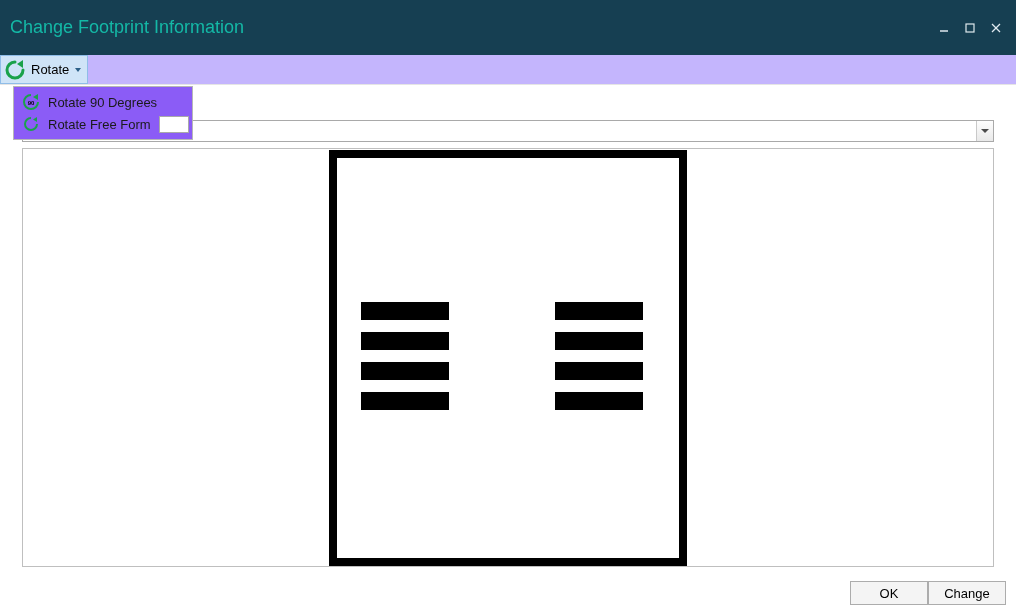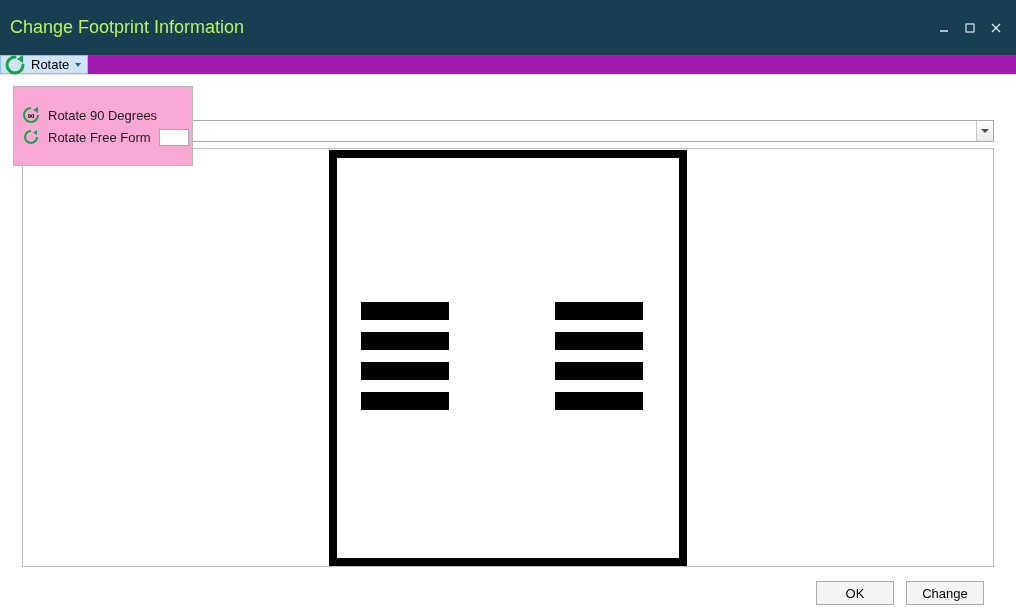--- a/index.html
+++ b/index.html
@@ -6,21 +6,21 @@
   html, body {
     margin: 0; padding: 0;
     width: 1016px; height: 615px;
     font-family: "Segoe UI", Tahoma, sans-serif;
     font-size: 13px;
     background: #ffffff;
     overflow: hidden;
   }
   .titlebar {
     background: #163f52;
-    color: #bef264;
+    color: #14b8a6;
     height: 55px;
     display: flex;
     align-items: center;
     padding: 0 10px;
     position: relative;
   }
   .title-text {
     font-size: 18px;
     font-weight: 400;
   }
@@ -32,23 +32,23 @@
     align-items: center;
     padding-right: 8px;
     gap: 2px;
   }
   .win-btn {
     width: 24px; height: 24px;
     display: flex; align-items: center; justify-content: center;
     font-size: 12px; color: #dfe9ef;
   }
   .toolbar {
-    background: #a21caf;
+    background: #c4b5fd;
     border-bottom: 1px solid #e5e5e5;
-    height: 20px;
+    height: 30px;
     display: flex;
     align-items: stretch;
   }
   .rotate-btn {
     display: inline-flex;
     align-items: center;
     background: #cfe4f7;
     border: 1px solid #8fbde8;
     height: 100%;
     padding: 0 6px 0 2px;
@@ -62,23 +62,23 @@
     width: 0; height: 0;
     border-left: 3px solid transparent;
     border-right: 3px solid transparent;
     border-top: 4px solid #2b5f87;
     margin-left: 2px;
   }
   .dropdown {
     position: absolute;
     top: 86px; left: 13px;
     width: 180px;
-    background: #f9a8d4;
+    background: #8b5cf6;
     border: 1px solid #b7b7b7;
-    padding: 17px 0;
+    padding: 4px 0;
     z-index: 10;
   }
   .dd-item {
     display: flex; align-items: center;
     height: 22px;
     padding: 0 8px;
     gap: 8px;
     white-space: nowrap;
     cursor: pointer;
   }
@@ -116,22 +116,22 @@
     bottom: 48px;
     border: 1px solid #bfbfbf;
     background: #ffffff;
     display: flex; align-items: center; justify-content: center;
   }
   .chip {
     position: relative;
   }
   .buttons {
     position: absolute;
-    right: 32px; bottom: 10px;
-    display: flex; gap: 12px;
+    right: 10px; bottom: 10px;
+    display: flex; gap: 0;
   }
   .btn {
     width: 78px; height: 24px;
     background: #f4f4f4;
     border: 1px solid #acacac;
     font-size: 13px;
     cursor: pointer;
     display: flex; align-items: center; justify-content: center;
   }
 </style>

